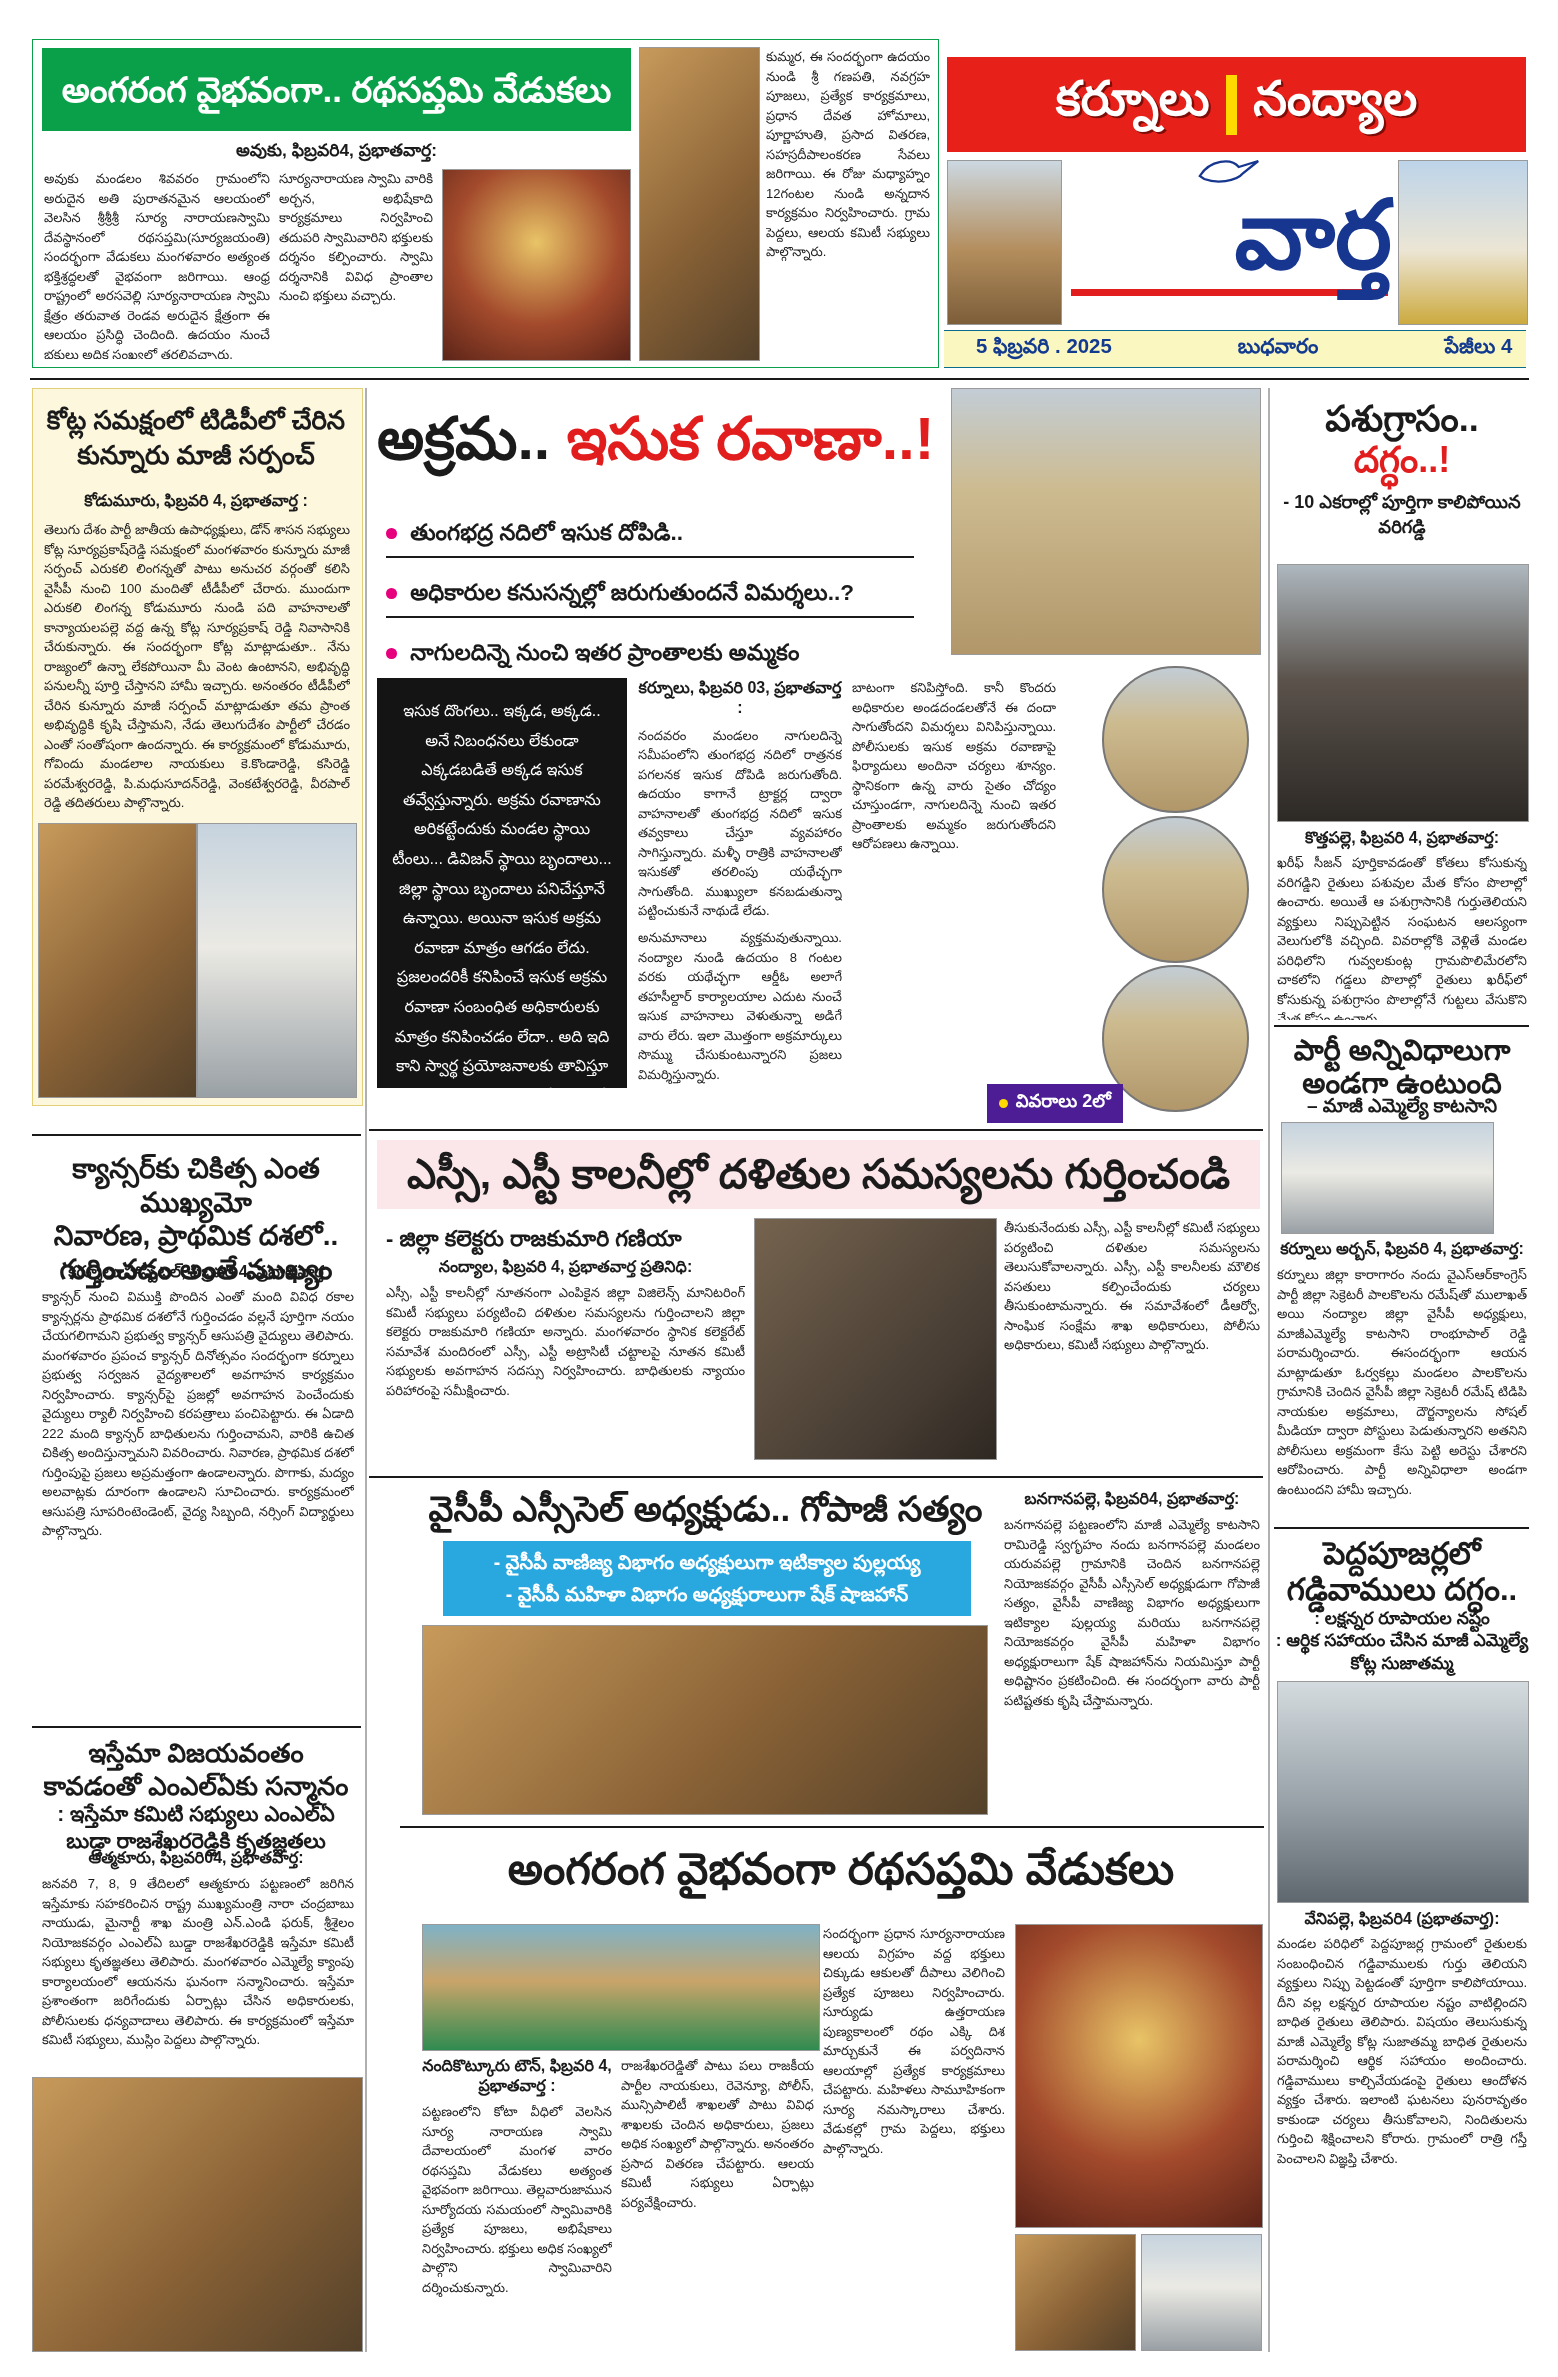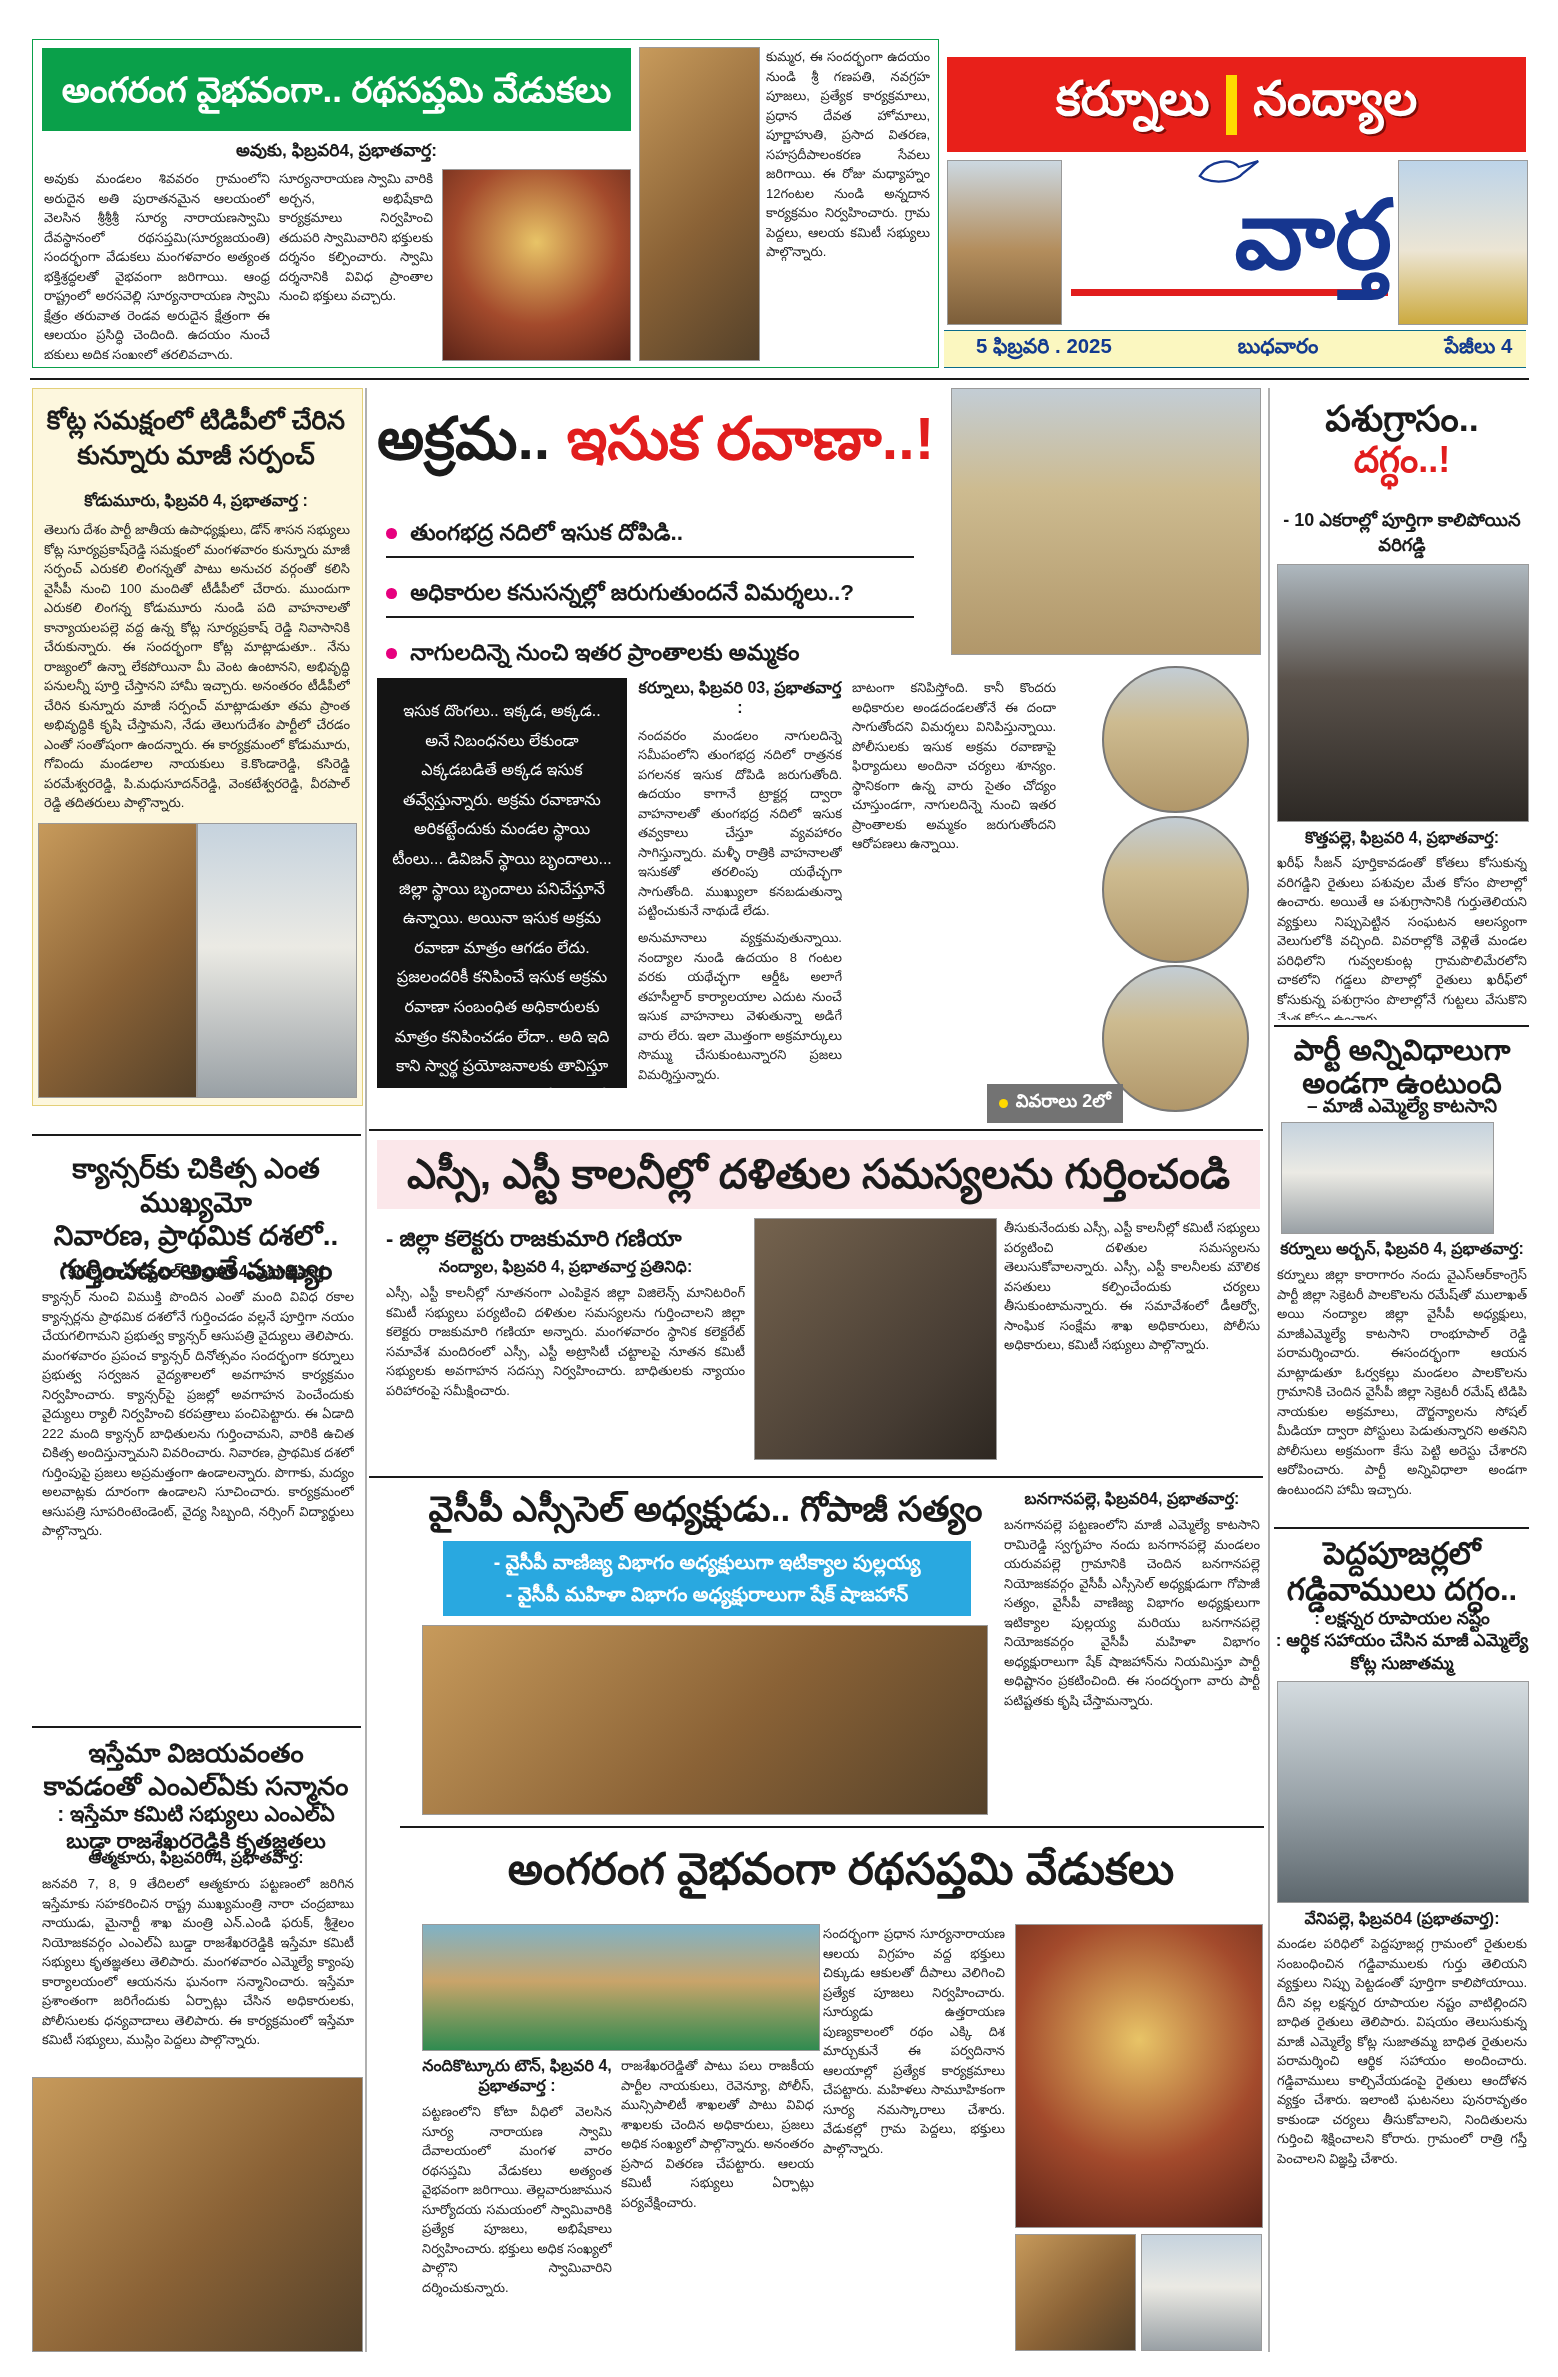--- a/index.html
+++ b/index.html
@@ -23,21 +23,21 @@
   .body-txt{font-size:13px;line-height:1.5;text-align:justify;overflow:hidden;}
   .dateline{font-weight:bold;text-align:center;font-size:16px;line-height:1.25;}
   .kicker{font-weight:bold;}
   .rule-h{position:absolute;background:#1a1a1a;}
   .rule-v{position:absolute;background:#b0b0b0;width:1.5px;}
   .green-bar{background:#0aa04a;color:#ffffff;text-align:center;}
   .cream-box{background:#fdf7de;border:1.5px solid #e3cf78;}
   .black-box{background:#141414;color:#ffffff;text-align:center;}
   .pink-banner{background:#fbe7ea;text-align:center;}
   .blue-box{background:#29a8e0;color:#ffffff;text-align:center;font-weight:bold;}
-  .tag-black{background:#737373;color:#fff;display:flex;align-items:center;gap:7.5px;
+  .tag-black{background:#4c1d95;color:#fff;display:flex;align-items:center;gap:7.5px;
              justify-content:center;font-weight:bold;}
   .dot{width:10.6px;height:10.6px;border-radius:50%;display:inline-block;}
   .bullet-row{display:flex;align-items:flex-start;gap:13.6px;font-weight:bold;font-size:22.6px;line-height:1.2;}
   .bullet-underline{border-bottom:2.3px solid #1a1a1a;padding-bottom:10px;}
   .masthead-red{background:#e8201a;color:#fff;display:flex;align-items:center;justify-content:center;
                 font-weight:bold;text-shadow:2.3px 2.3px 0 #7e0d08;}
   .yellow-strip{background:#fbf7c0;border-top:1.5px solid #0a6b8a;border-bottom:1.5px solid #0a6b8a;
                 display:flex;align-items:center;justify-content:space-between;
                 color:#123a8f;font-weight:bold;font-size:20.4px;padding:0 13.6px;box-sizing:border-box;}
   .center{text-align:center;}
@@ -140,21 +140,21 @@
 
   <div class="abs tag-black" style="left:987px;top:1084px;width:136px;height:39px;font-size:18px;">
     <span class="dot" style="background:#ffd900;width:9px;height:9px;"></span>
     <span>వివరాలు 2లో</span>
   </div>
 
   <div class="abs headline center" style="left:1274px;top:398px;width:256px;font-size:36px;line-height:1.15;">
     <div>పశుగ్రాసం..</div>
     <div style="color:#e11d1d;">దగ్ధం..!</div>
   </div>
-  <div class="abs center kicker" style="left:1274px;top:510px;width:256px;font-size:18px;">- 10 ఎకరాల్లో పూర్తిగా కాలిపోయిన వరిగడ్డి</div>
+  <div class="abs center kicker" style="left:1274px;top:492px;width:256px;font-size:18px;">- 10 ఎకరాల్లో పూర్తిగా కాలిపోయిన వరిగడ్డి</div>
   <div class="ph ph-burnt" style="left:1277px;top:564px;width:250px;height:256px;"></div>
   <div class="abs dateline" style="left:1277px;top:828px;width:250px;">కొత్తపల్లె, ఫిబ్రవరి 4, ప్రభాతవార్త:</div>
   <div class="abs body-txt" style="left:1277px;top:853px;width:250px;height:167px;">ఖరీఫ్ సీజన్ పూర్తికావడంతో కోతలు కోసుకున్న వరిగడ్డిని రైతులు పశువుల మేత కోసం పొలాల్లో ఉంచారు. అయితే ఆ పశుగ్రాసానికి గుర్తుతెలియని వ్యక్తులు నిప్పుపెట్టిన సంఘటన ఆలస్యంగా వెలుగులోకి వచ్చింది. వివరాల్లోకి వెళ్లితే మండల పరిధిలోని గువ్వలకుంట్ల గ్రామపొలిమేరలోని చాకలోని గడ్డలు పొలాల్లో రైతులు ఖరీఫ్‌లో కోసుకున్న పశుగ్రాసం పొలాల్లోనే గుట్టలు వేసుకొని మేత కోసం ఉంచారు.</div>
 
   <div class="rule-h" style="left:1274px;top:1025px;width:255px;height:1.5px;"></div>
   <div class="abs headline center" style="left:1274px;top:1034px;width:256px;font-size:29px;line-height:1.15;">పార్టీ అన్నివిధాలుగా అండగా ఉంటుంది</div>
   <div class="abs center kicker" style="left:1274px;top:1095px;width:256px;font-size:19px;">– మాజీ ఎమ్మెల్యే కాటసాని</div>
   <div class="ph ph-group" style="left:1281px;top:1122px;width:211px;height:110px;"></div>
   <div class="abs dateline" style="left:1277px;top:1239px;width:250px;">కర్నూలు అర్బన్, ఫిబ్రవరి 4, ప్రభాతవార్త:</div>
   <div class="abs body-txt" style="left:1277px;top:1265px;width:250px;height:256px;">కర్నూలు జిల్లా కారాగారం నందు వైఎస్ఆర్‌కాంగ్రెస్ పార్టీ జిల్లా సెక్రెటరీ పాలకొలను రమేష్‌తో ములాఖత్ అయి నంద్యాల జిల్లా వైసీపీ అధ్యక్షులు, మాజీఎమ్మెల్యే కాటసాని రాంభూపాల్ రెడ్డి పరామర్శించారు. ఈసందర్భంగా ఆయన మాట్లాడుతూ ఓర్వకల్లు మండలం పాలకొలను గ్రామానికి చెందిన వైసీపీ జిల్లా సెక్రెటరీ రమేష్ టిడిపి నాయకుల అక్రమాలు, దౌర్జన్యాలను సోషల్ మీడియా ద్వారా పోస్టులు పెడుతున్నారని అతనిని పోలీసులు అక్రమంగా కేసు పెట్టి అరెస్టు చేశారని ఆరోపించారు. పార్టీ అన్నివిధాలా అండగా ఉంటుందని హామీ ఇచ్చారు.</div>

